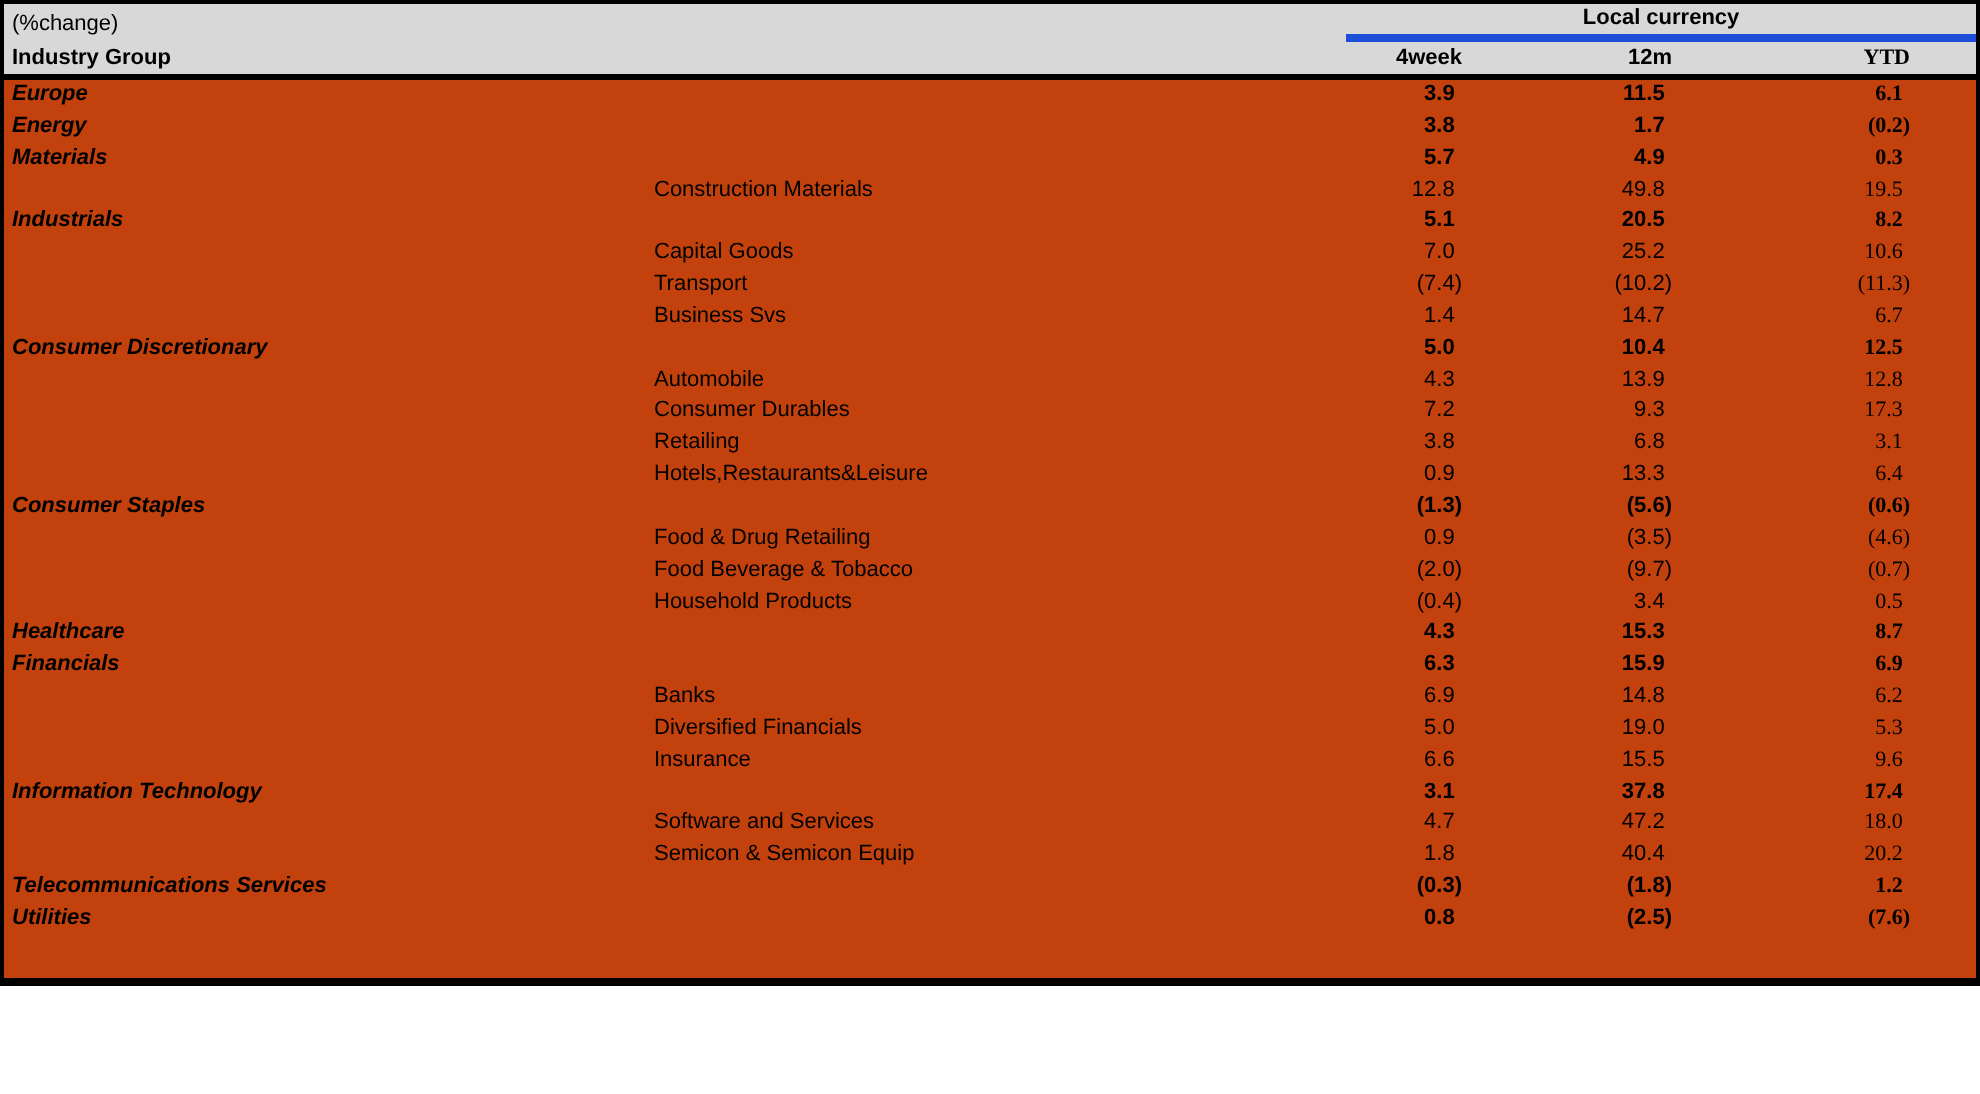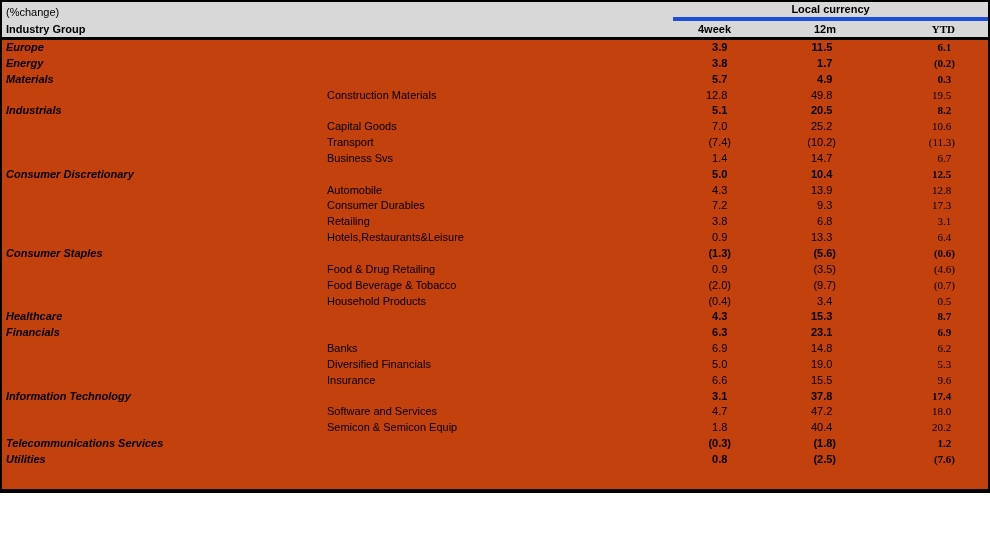--- a/index.html
+++ b/index.html
@@ -204,21 +204,21 @@
           <td class="subname"></td>
           <td class="v v1"><span>4.3</span><span class="gp">)</span></td>
           <td class="v v2"><span>15.3</span><span class="gp">)</span></td>
           <td class="v v3"><span>8.7</span><span class="gp">)</span></td>
           <td class=""></td>
         </tr>
         <tr class="b">
           <td class="name">Financials</td>
           <td class="subname"></td>
           <td class="v v1"><span>6.3</span><span class="gp">)</span></td>
-          <td class="v v2"><span>23.1</span><span class="gp">)</span></td>
+          <td class="v v2"><span>15.9</span><span class="gp">)</span></td>
           <td class="v v3"><span>6.9</span><span class="gp">)</span></td>
           <td class=""></td>
         </tr>
         <tr>
           <td class="name"></td>
           <td class="subname">Banks</td>
           <td class="v v1"><span>6.9</span><span class="gp">)</span></td>
           <td class="v v2"><span>14.8</span><span class="gp">)</span></td>
           <td class="v v3"><span>6.2</span><span class="gp">)</span></td>
           <td class=""></td>

